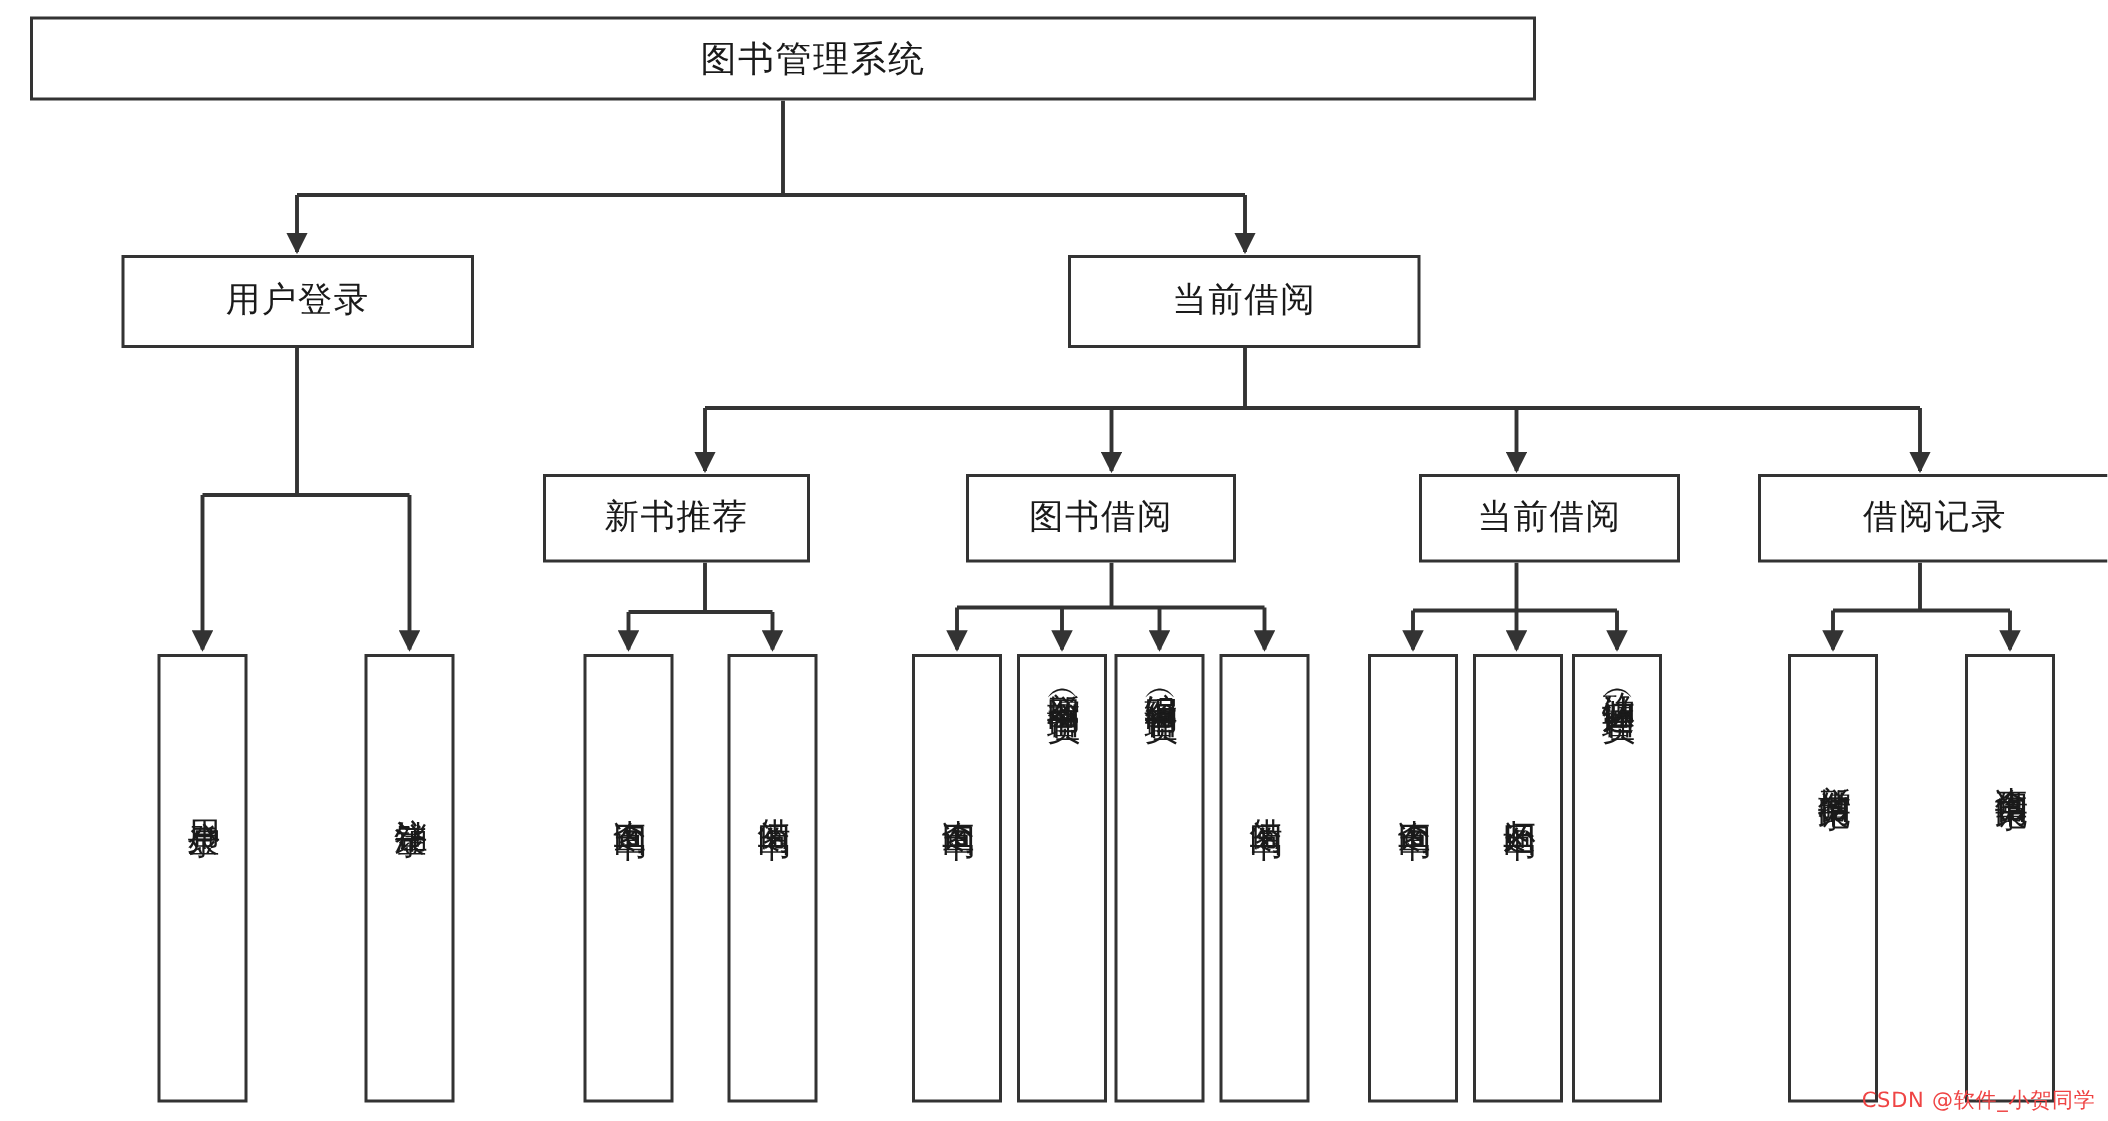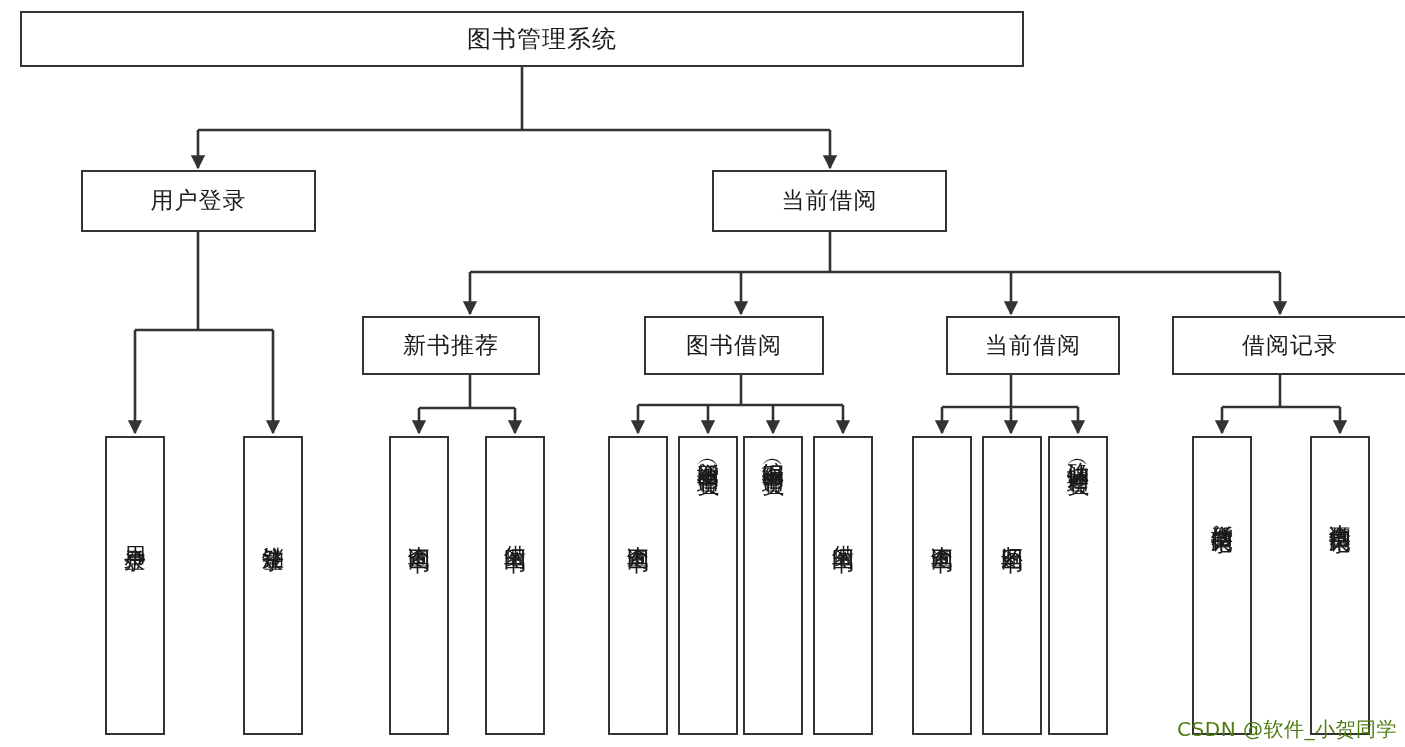--- a/index.html
+++ b/index.html
@@ -67,22 +67,22 @@
   .node.leaf.leaf-mid .node-label {
     padding-top: 84px;
   }
   .node.leaf.leaf-lower .node-label {
     padding-top: 62px;
   }
   .watermark {
     position: absolute;
     right: 8px;
     bottom: 4px;
-    font-size: 20px;
-    color: #4d7c0f;
+    font-size: 14px;
+    color: #ef4444;
     letter-spacing: 0.5px;
     z-index: 5;
     white-space: nowrap;
   }
 </style>
 </head>
 <body>
 
 <div id="diagram-root">
 

